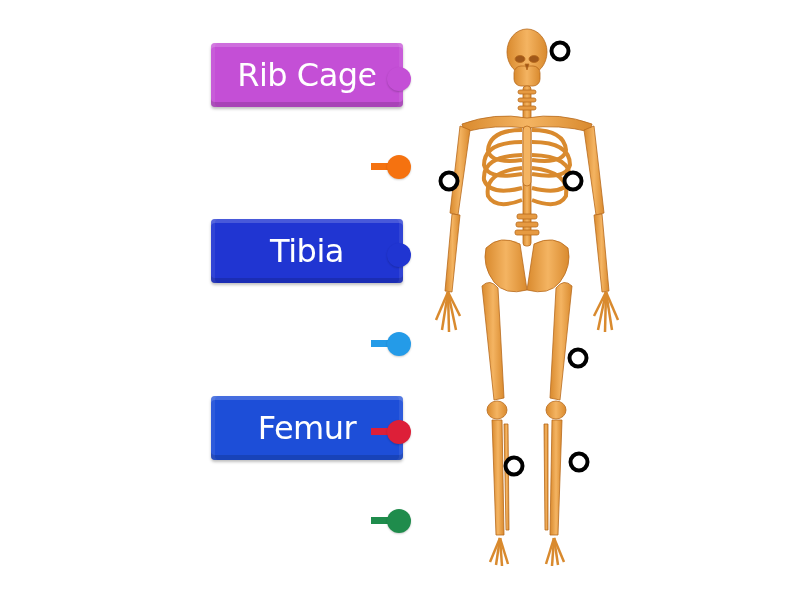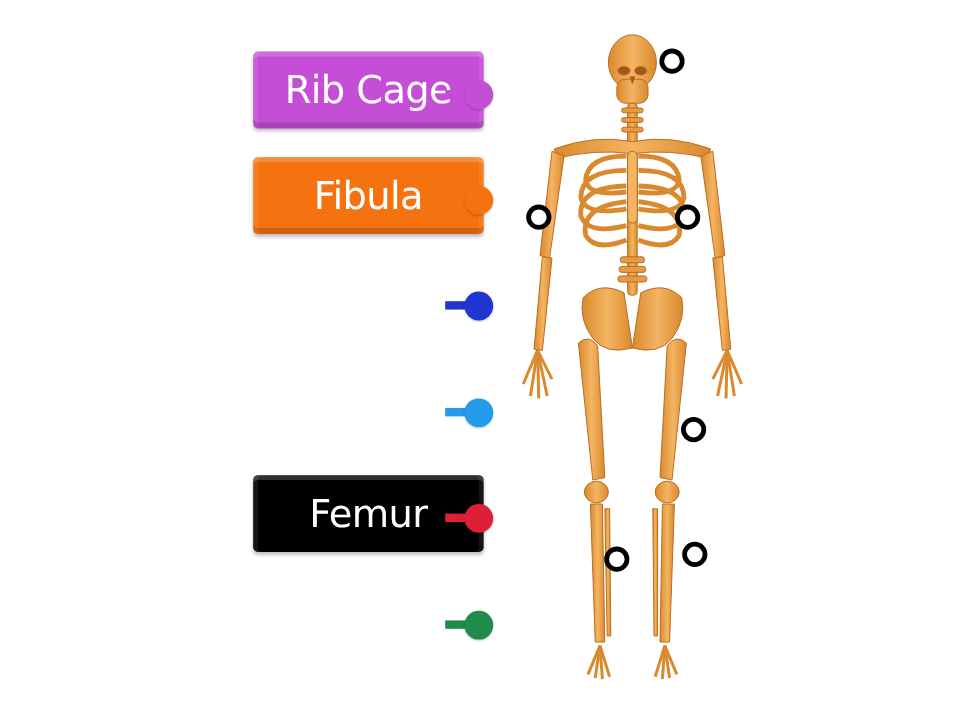--- a/index.html
+++ b/index.html
@@ -27,34 +27,34 @@
 </head>
 <body>
 
 <div id="labels">
   <div class="label-wrap" style="top:43px">
     <div class="label-btn" style="background:#c44fd6">Rib Cage</div>
     <div class="connector" style="background:#c44fd6"></div>
     <div class="knob" style="background:#c44fd6"></div>
   </div>
   <div class="label-wrap" style="top:131px">
-    <div class="label-btn" style="background:#f57210">Fibula</div>
     <div class="connector" style="background:#f57210"></div>
     <div class="knob" style="background:#f57210"></div>
   </div>
   <div class="label-wrap" style="top:219px">
+    <div class="label-btn" style="background:#2035d2">Tibia</div>
     <div class="connector" style="background:#2035d2"></div>
     <div class="knob" style="background:#2035d2"></div>
   </div>
   <div class="label-wrap" style="top:308px">
     <div class="connector" style="background:#249be8"></div>
     <div class="knob" style="background:#249be8"></div>
   </div>
   <div class="label-wrap" style="top:396px">
-    <div class="label-btn" style="background:#000000">Femur</div>
+    <div class="label-btn" style="background:#1d4ed8">Femur</div>
     <div class="connector" style="background:#dd1f38"></div>
     <div class="knob" style="background:#dd1f38"></div>
   </div>
   <div class="label-wrap" style="top:485px">
     <div class="connector" style="background:#1f8c4c"></div>
     <div class="knob" style="background:#1f8c4c"></div>
   </div>
 </div>
 
 <svg id="skeleton" viewBox="420 20 220 560" xmlns="http://www.w3.org/2000/svg">

